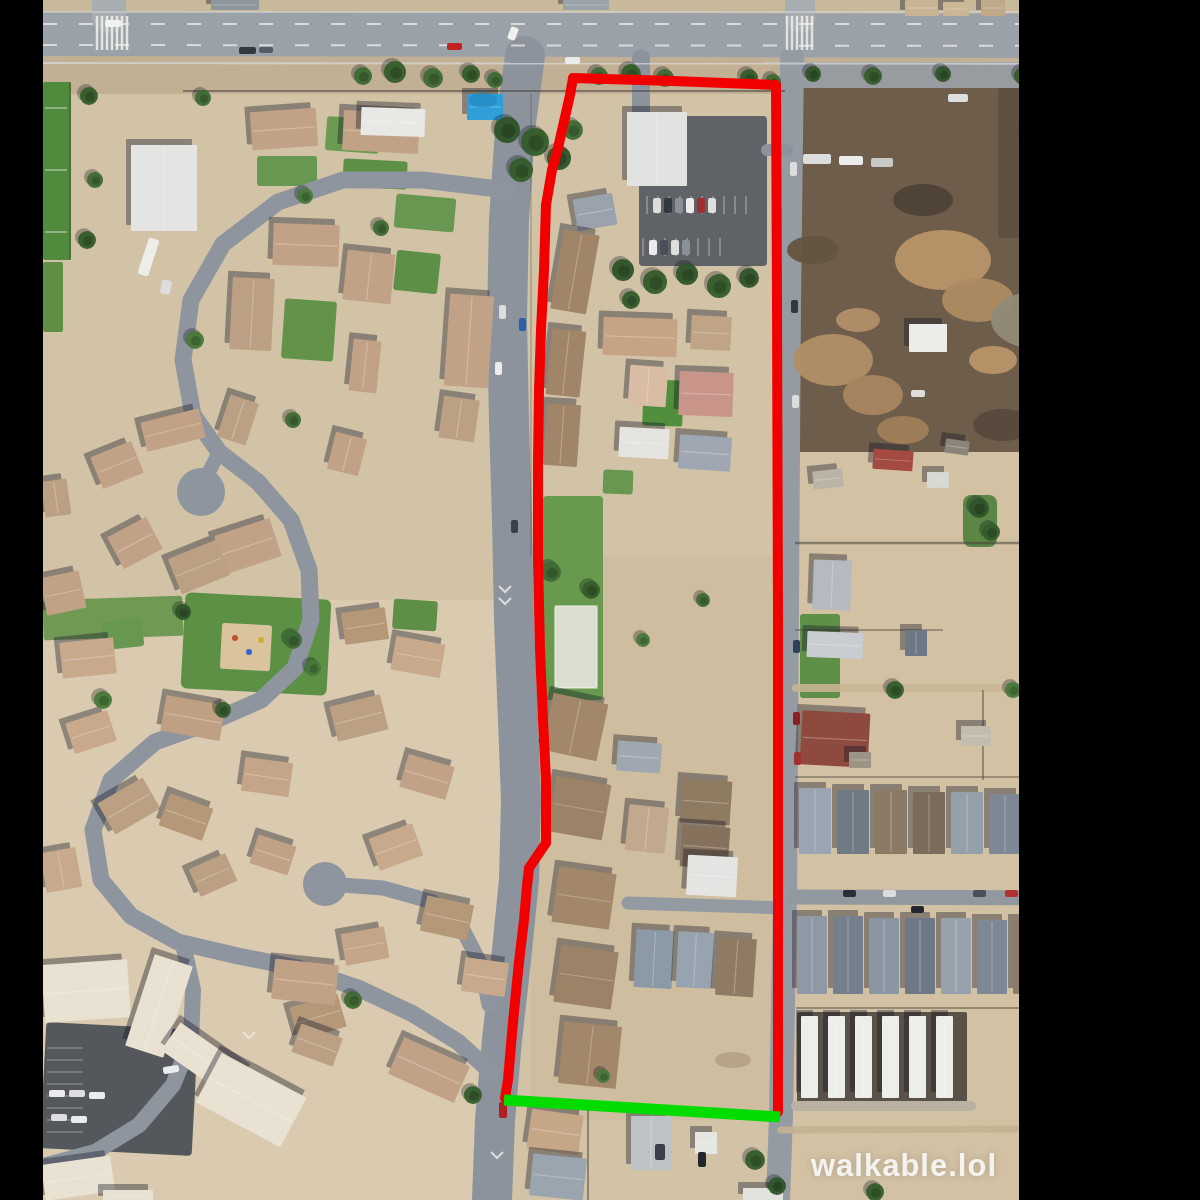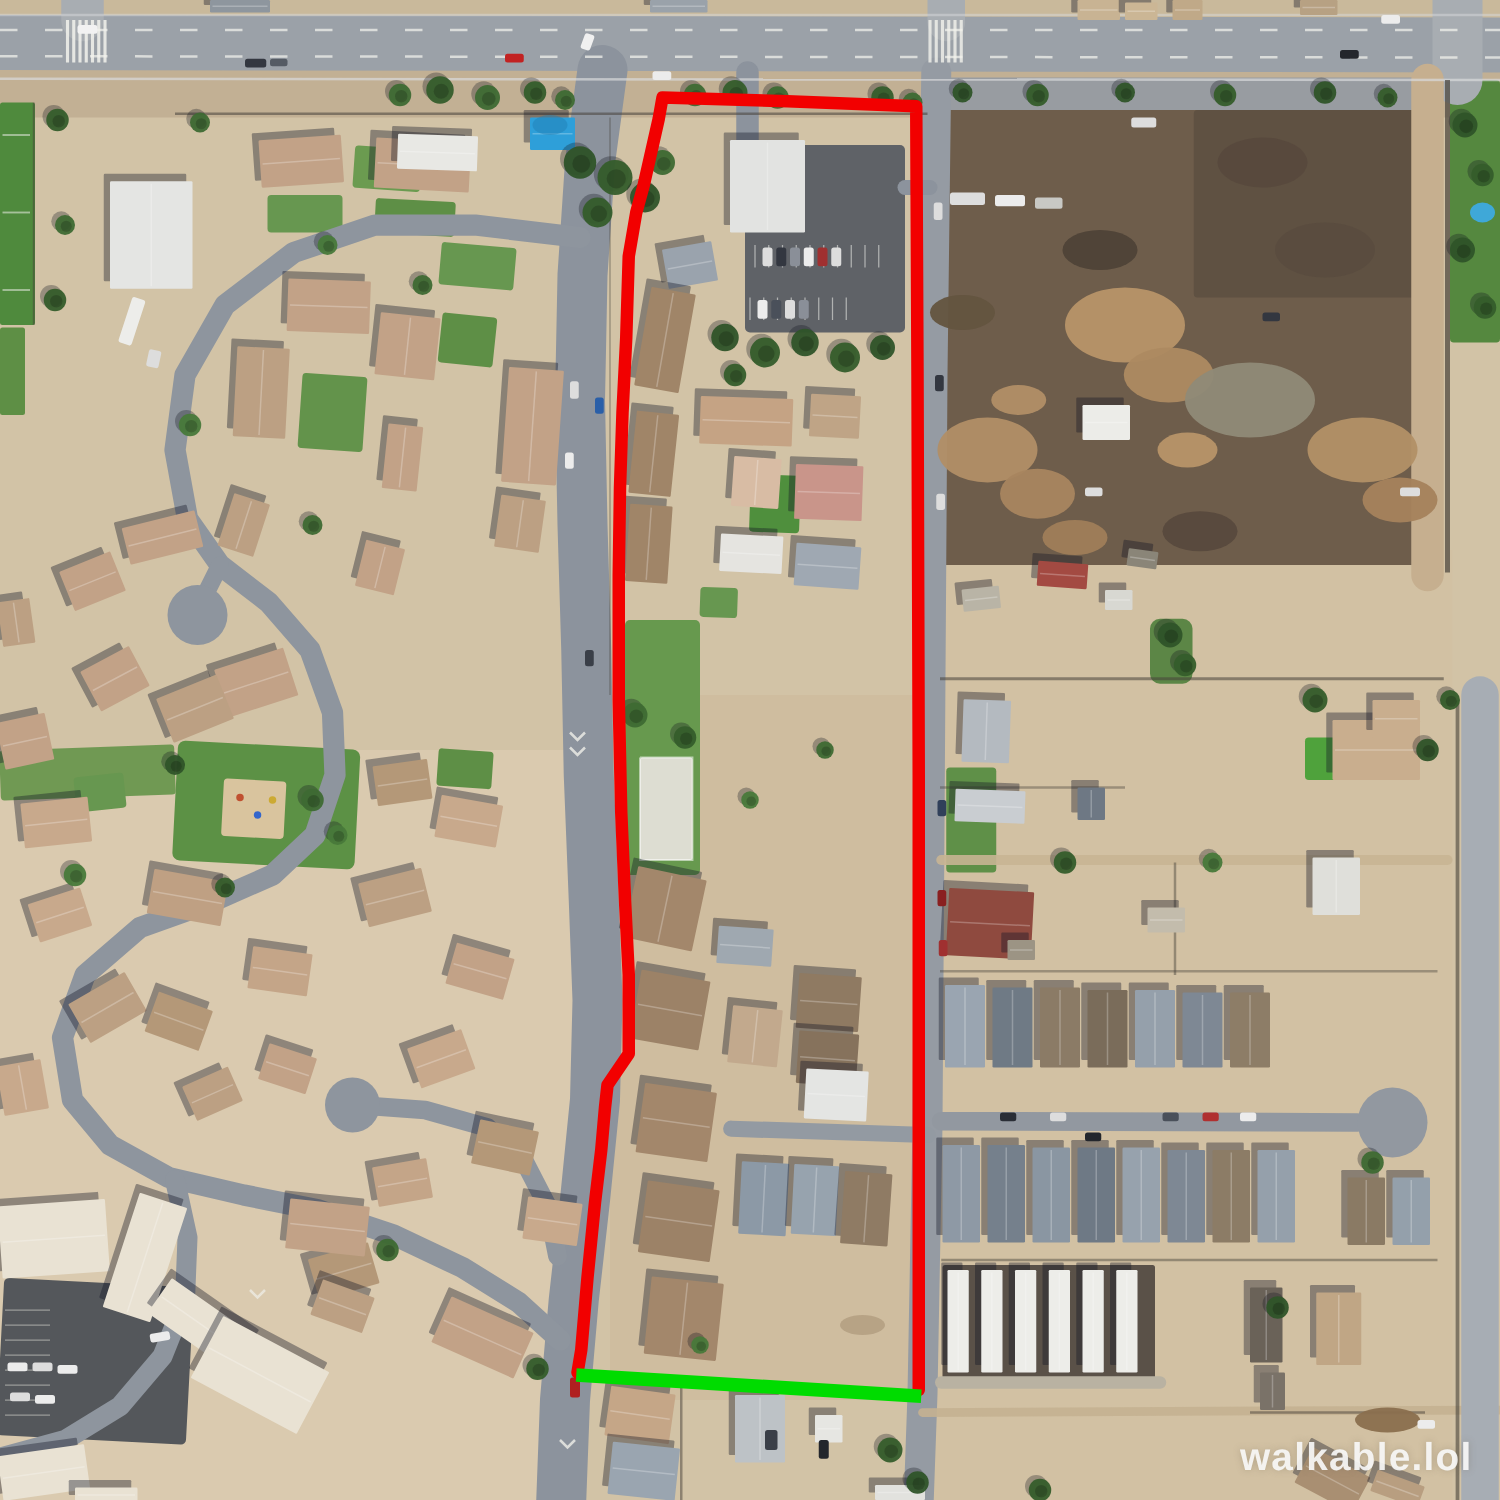--- a/index.html
+++ b/index.html
@@ -1,17 +1,17 @@
 <!DOCTYPE html>
 <html><head>
 <meta charset="utf-8">
 <style>
   html,body{margin:0;padding:0;background:#000;}
-  .stage{position:relative;width:1200px;height:1200px;overflow:hidden;
-         font-family:"Liberation Sans",sans-serif;background:#D2C3A6;}
+  .stage{position:relative;width:976px;height:1200px;overflow:hidden;
+         font-family:"Liberation Sans",sans-serif;background:#D2C3A6;margin-left:43px;}
   .stage svg{position:absolute;left:0;top:0;}
   .watermark{position:absolute;right:22px;bottom:16px;
              font-family:"Liberation Sans",sans-serif;
              font-size:31px;font-weight:700;letter-spacing:1px;
              color:rgba(250,250,250,0.90);text-shadow:0 0 6px rgba(120,110,90,0.35);
              pointer-events:none;}
 </style>
 </head>
 <body>
 

